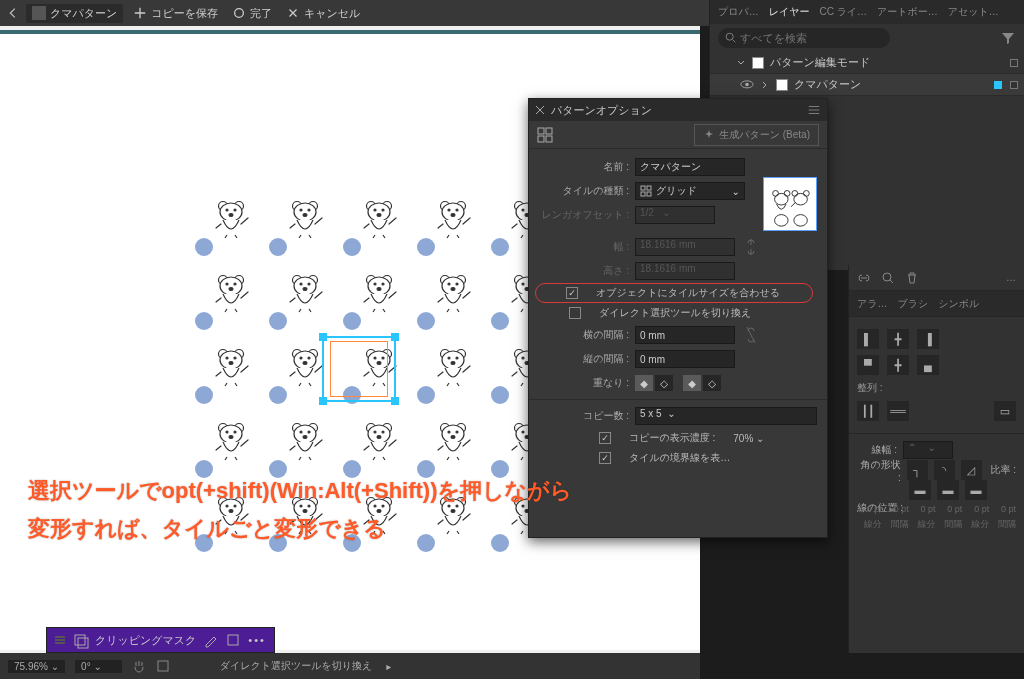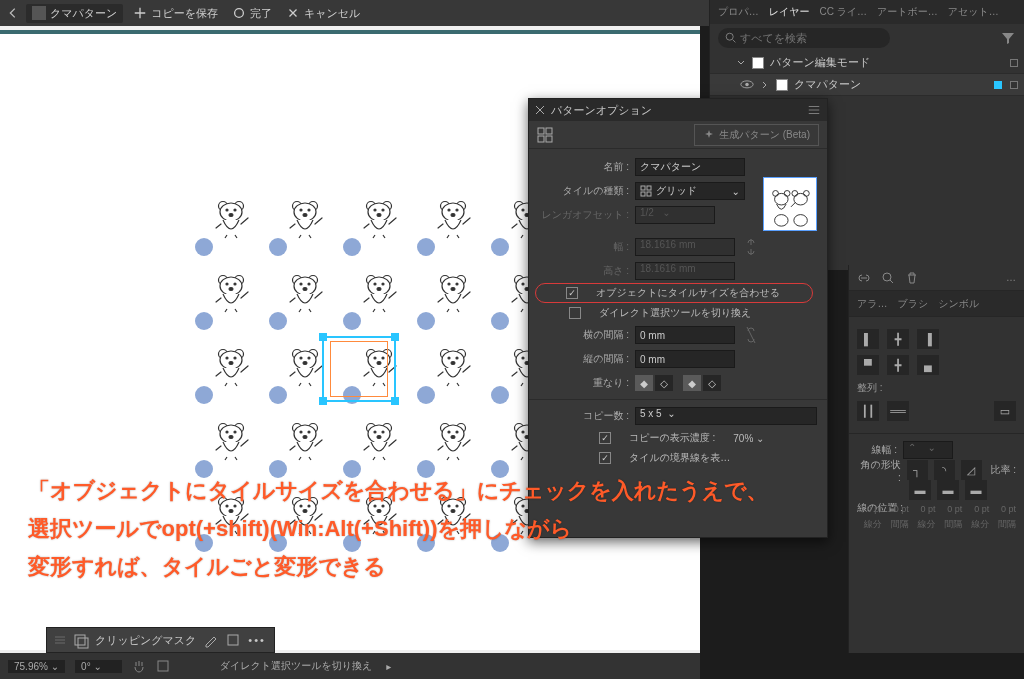--- a/index.html
+++ b/index.html
@@ -126,21 +126,21 @@
     color:#ff5a28; font-weight:700; font-size:22px; line-height:38px;
     text-shadow:0 0 2px rgba(0,0,0,.3);
   }
 
   
   .bottom-strip {
     position:absolute; left:0; bottom:0; width:700px; height:26px;
     background:#333; display:flex; align-items:center; gap:10px; padding:0 8px;
     color:#aaa; font-size:10px;
   }
-  .clip-box { position:absolute; left:46px; bottom:26px; background:#404040; border:1px solid #222; height:26px; display:flex; align-items:center; gap:8px; padding:0 8px;}
+  .clip-box { position:absolute; left:46px; bottom:26px; background:#4c1d95; border:1px solid #222; height:26px; display:flex; align-items:center; gap:8px; padding:0 8px;}
   .clip-box .ic{ width:14px;height:14px;color:#aaa;}
 
   .zoom-box { background:#222; padding:1px 6px; }
   .angle-box { background:#222; padding:1px 20px 1px 6px; position:relative;}
   .grip { width:10px; display:flex; flex-direction:column; gap:1px;}
   .grip span{height:2px;background:#555;}
 
   svg { overflow:visible; }
 </style>
 </head>
@@ -803,21 +803,20 @@
       <span class="valbox">間隔</span>
       <span class="valbox">線分</span>
       <span class="valbox">間隔</span>
       <span class="valbox">線分</span>
       <span class="valbox">間隔</span>
     </div>
   </div>
 </div>
 
 <div class="anno">
-  <div>「オブジェクトにタイルサイズを合わせる」にチェックを入れたうえで、</div>
   <div>選択ツールでopt(+shift)(Win:Alt(+Shift))を押しながら</div>
   <div>変形すれば、タイルごと変形できる</div>
 </div>
 
 <div class="clip-box">
   <div class="grip">
       <span></span>
       <span></span>
       <span></span>
     </div>

